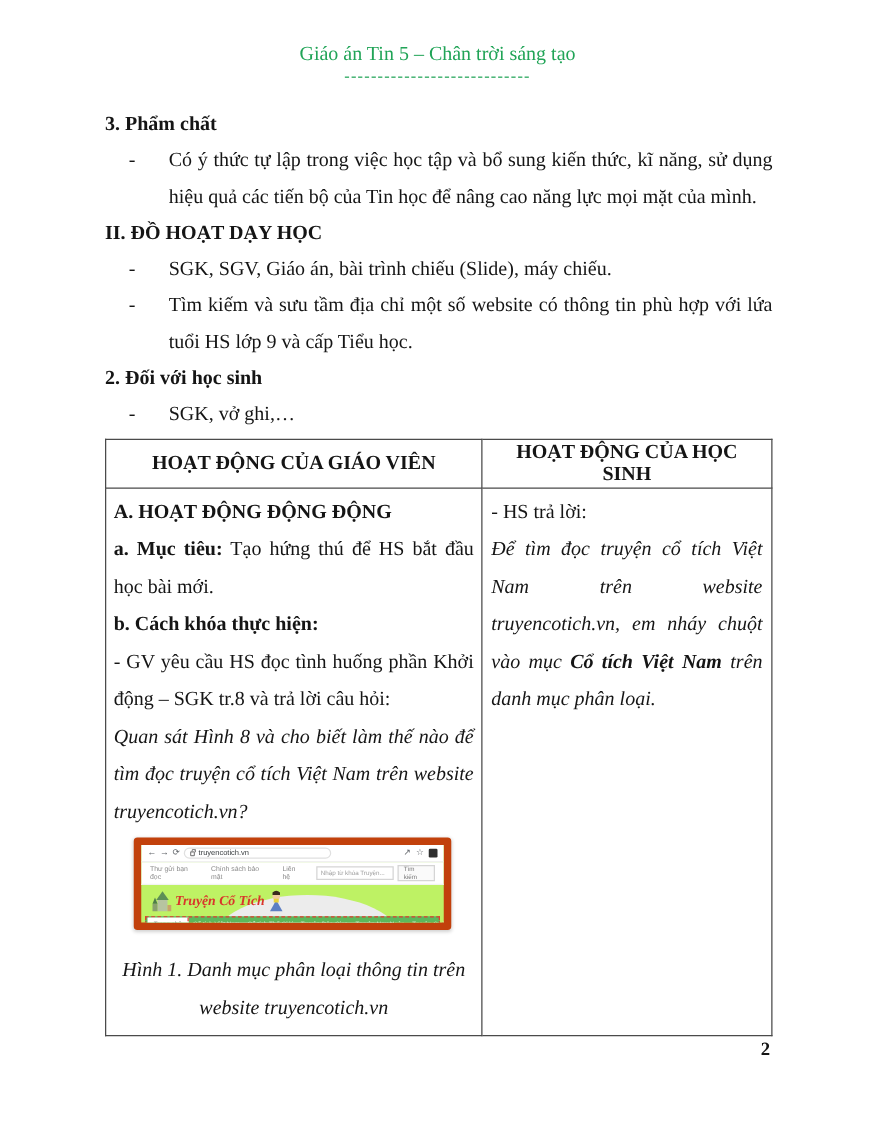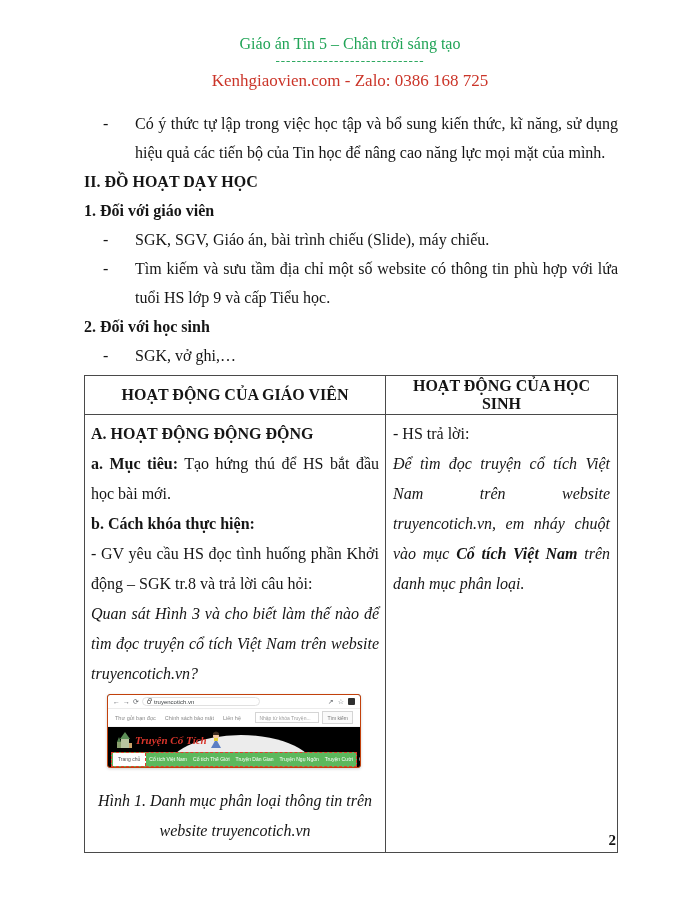--- a/index.html
+++ b/index.html
@@ -31,21 +31,21 @@
   td.cell-right { padding:4px 7px 6px 7px; }
   .cell p { line-height:30px; }
   .just { text-align:justify; }
   .ital { font-style:italic; }
   .bold-ital { font-weight:bold; font-style:italic; }
   .caption { font-style:italic; text-align:center; max-width:292px; margin:18px auto 0; line-height:27px; }
 
   
   .shot {
     position:relative; width:254px; height:74px; margin:5px 0 2px 16px;
-    background:#000000; border:1px solid #c2410c; border-radius:3px;
+    background:#bef264; border:6px solid #c2410c; border-radius:3px;
     box-shadow:0 1px 3px rgba(0,0,0,.18); overflow:hidden;
     font-family:"Liberation Sans", sans-serif;
   }
   .shot-arc { position:absolute; left:58px; top:40px; width:150px; height:72px;
     background:#ececec; border-radius:50%; z-index:0; }
   .shot-chrome { position:relative; z-index:1; height:14px; display:flex; align-items:center;
     gap:3px; padding:0 5px; border-bottom:1px solid #ececec; background:#fff;
     font-size:7px; color:#5f6368; }
   .ic { line-height:1; }
   .addr { display:flex; align-items:center; gap:3px; height:9px; flex:0 0 118px;
@@ -80,30 +80,29 @@
   .page-number { position:absolute; top:832px; right:84px; font-size:15px; font-weight:bold; }
 </style>
 </head>
 <body>
 
 <div class="page">
 
   <div class="doc-header">
     <div class="doc-title">Giáo án Tin 5 – Chân trời sáng tạo</div>
     <div class="doc-divider">----------------------------</div>
-    <div class="doc-contact">Kenhgiaovien.com - Zalo: 0386 168 725</div>
   </div>
 
   <div class="body">
+    <p class="h-bold">3. Phẩm chất</p>
     <div class="bullet">
       <span class="dash">-</span>
       <p class="btxt">Có ý thức tự lập trong việc học tập và bổ sung kiến thức, kĩ năng, sử dụng hiệu quả các tiến bộ của Tin học để nâng cao năng lực mọi mặt của mình.</p>
     </div>
     <p class="h-bold">II. ĐỒ HOẠT DẠY HỌC</p>
-    <p class="h-bold">1. Đối với giáo viên</p>
     <div class="bullet">
       <span class="dash">-</span>
       <p class="btxt">SGK, SGV, Giáo án, bài trình chiếu (Slide), máy chiếu.</p>
     </div>
     <div class="bullet">
       <span class="dash">-</span>
       <p class="btxt">Tìm kiếm và sưu tầm địa chỉ một số website có thông tin phù hợp với lứa tuổi HS lớp 9 và cấp Tiểu học.</p>
     </div>
     <p class="h-bold">2. Đối với học sinh</p>
     <div class="bullet">
@@ -116,21 +115,21 @@
           <tr>
         <th>HOẠT ĐỘNG CỦA GIÁO VIÊN</th>
         <th>HOẠT ĐỘNG CỦA HỌC SINH</th>
       </tr>
       <tr>
         <td class="cell cell-left">
           <p class="h-bold">A. HOẠT ĐỘNG ĐỘNG ĐỘNG</p>
           <p class="just"><b>a. Mục tiêu:</b> <span>Tạo hứng thú để HS bắt đầu học bài mới.</span></p>
           <p class="h-bold">b. Cách khóa thực hiện:</p>
           <p class="just">- GV yêu cầu HS đọc tình huống phần Khởi động – SGK tr.8 và trả lời câu hỏi:</p>
-          <p class="just ital">Quan sát Hình 3 và cho biết làm thế nào để tìm đọc truyện cổ tích Việt Nam trên website truyencotich.vn?</p>
+          <p class="just ital">Quan sát Hình 8 và cho biết làm thế nào để tìm đọc truyện cổ tích Việt Nam trên website truyencotich.vn?</p>
 
           <div class="shot">
             <div class="shot-arc"></div>
             <div class="shot-chrome">
               <span class="ic">←</span>
               <span class="ic">→</span>
               <span class="ic">⟳</span>
               <div class="addr">
                 <span class="lock"></span>
                 <span class="url">truyencotich.vn</span>

